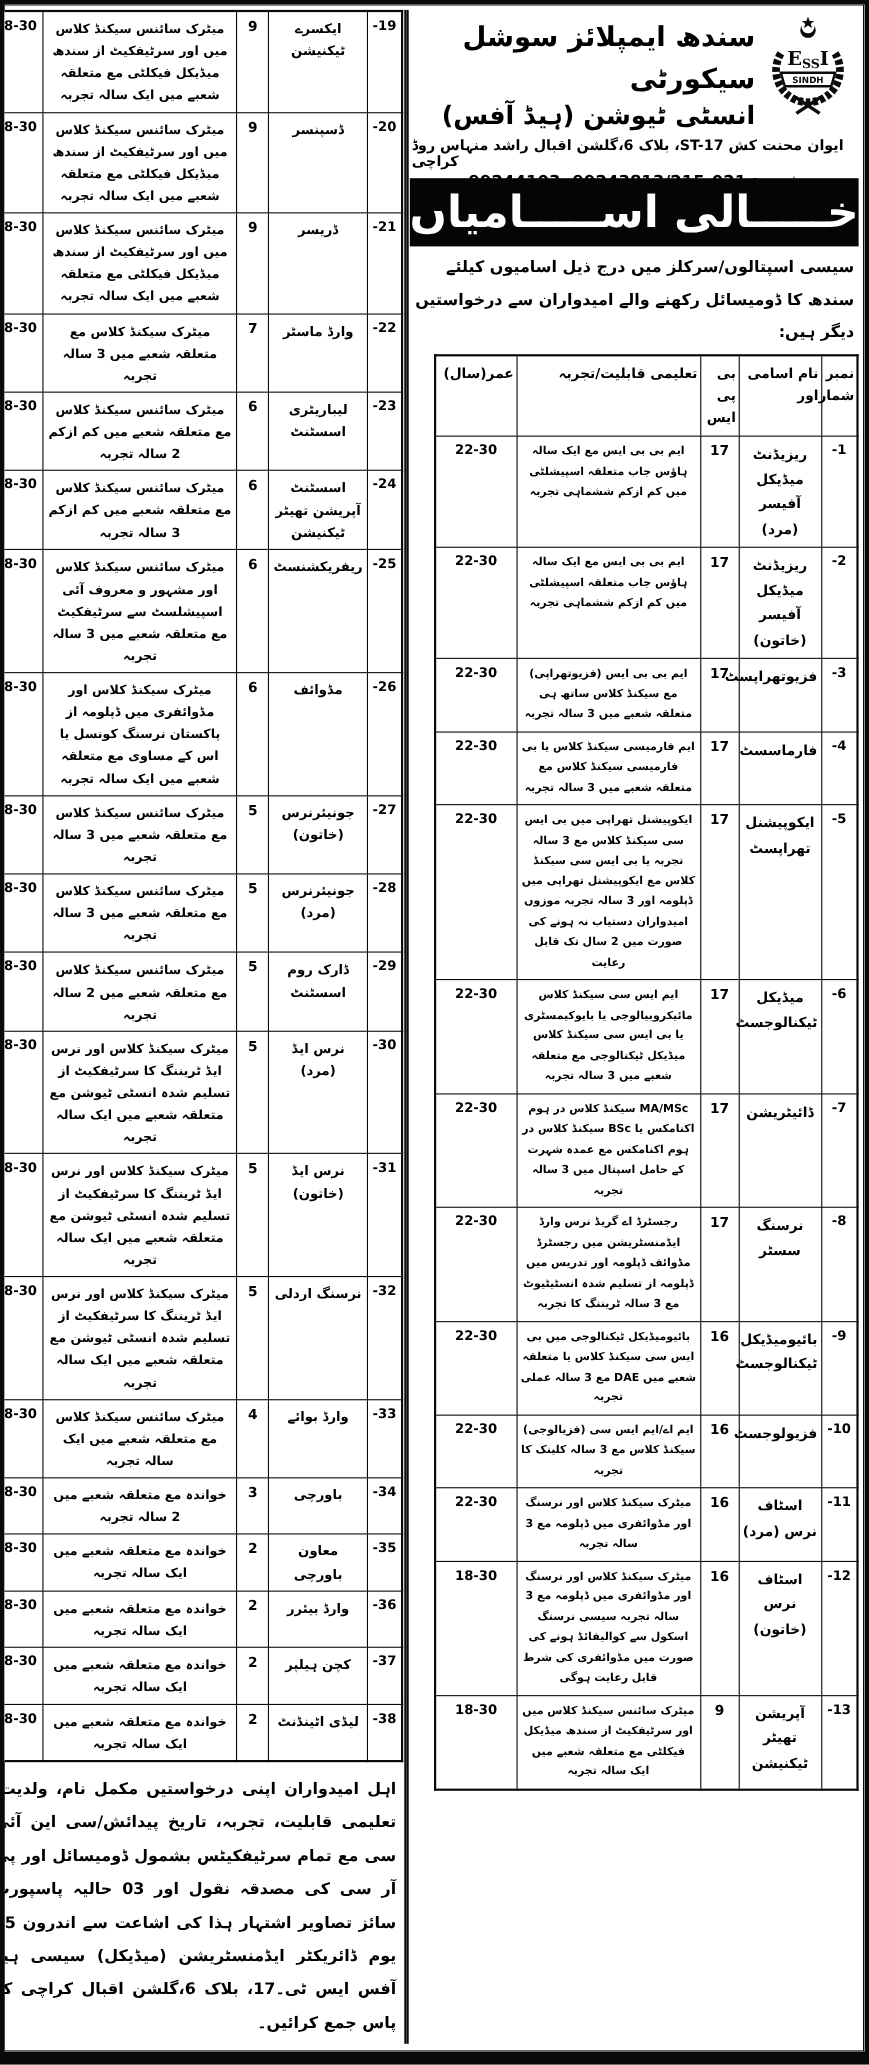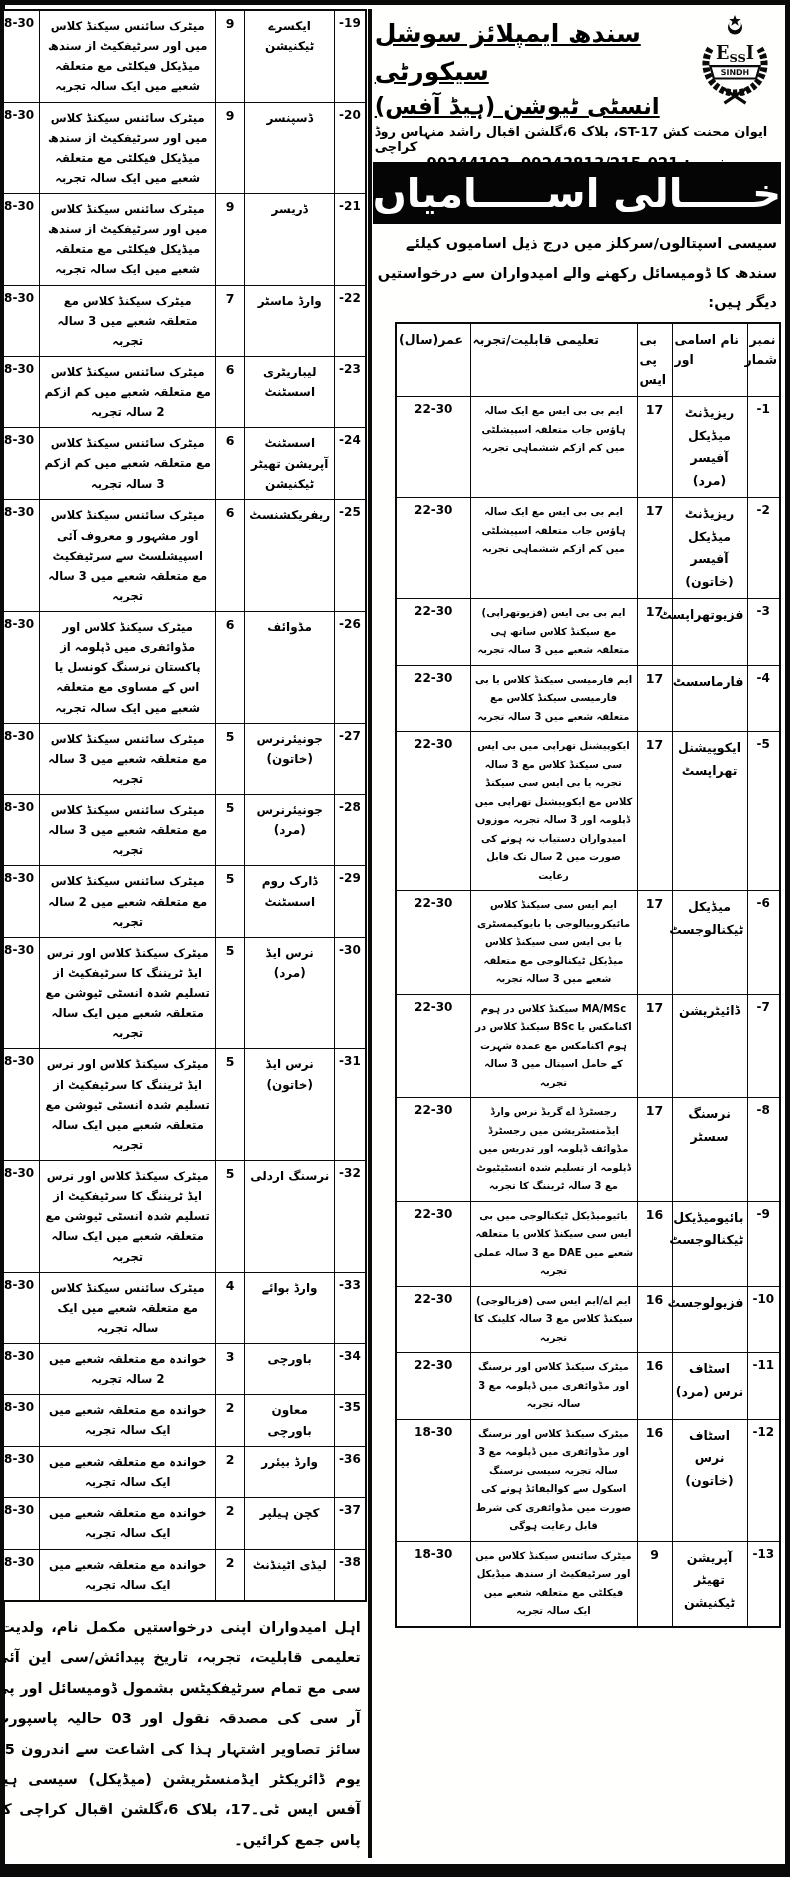--- a/index.html
+++ b/index.html
@@ -18,21 +18,21 @@
 
   
   .col-right { width:430px; display:flex; flex-direction:column; }
   .divider   { width:7px; border-left:2px solid #0a0a0a; border-right:2px solid #0a0a0a; margin:0 1px; }
   .col-left  { flex:1; display:flex; flex-direction:column; }
 
   
   .org-header { height:150px; padding:2px 2px 0 2px; }
   .org-top { display:flex; align-items:flex-start; }
   .logo-wrap { width:92px; flex:0 0 92px; padding-top:2px; }
-  .org-titles { flex:1; text-align:left; padding-top:4px;text-decoration:underline; }
+  .org-titles { flex:1; text-align:right; padding-top:4px; }
   .org-line1 { font-size:25px; font-weight:700; line-height:1.5; }
   .org-line2 { font-size:23px; font-weight:700; line-height:1.4; }
   .org-address { text-align:left; font-size:13px; font-weight:700; margin-top:2px; }
   .org-phone { text-align:center; font-size:15px; font-weight:700; margin-top:1px; }
 
   
   .banner {
     background:#050505; color:#fff; height:62px; margin:3px 0 5px 0;
     display:flex; align-items:center; justify-content:center;
     font-size:40px; font-weight:700; letter-spacing:1px; overflow:hidden; white-space:nowrap;
@@ -41,21 +41,21 @@
   .intro {
     font-size:14.5px; font-weight:700; line-height:2.05; text-align:right;
     padding:0 4px 4px 2px;
   }
 
   
   table.jobs { border-collapse:collapse; border:2px solid #0a0a0a; background:#fff; table-layout:fixed; }
   table.right-jobs { width:384px; margin-left:4px; }
   table.left-jobs  { width:100%; }
   .jobs th, .jobs td { border:1px solid #0a0a0a; vertical-align:top; }
-  .jobs th { font-size:12.5px; font-weight:700; padding:6px 2px; text-align:left; line-height:1.6; }
+  .jobs th { font-size:12.5px; font-weight:700; padding:6px 2px; text-align:right; line-height:1.6; }
   .jobs td { padding:5px 3px; text-align:center; }
   td.c-sno  { font-size:12px; font-weight:700; direction:ltr; }
   td.c-post { font-size:12.5px; font-weight:700; line-height:1.8; }
   td.c-bps  { font-size:12.5px; font-weight:700; }
   td.c-qual { font-size:10px;  font-weight:700; line-height:1.85; }
   td.c-age  { font-size:12px;  font-weight:700; direction:ltr; }
   table.left-jobs td.c-qual { font-size:11.5px; line-height:1.75; }
   table.left-jobs td.c-post { font-size:12px; line-height:1.7; }
 
   

